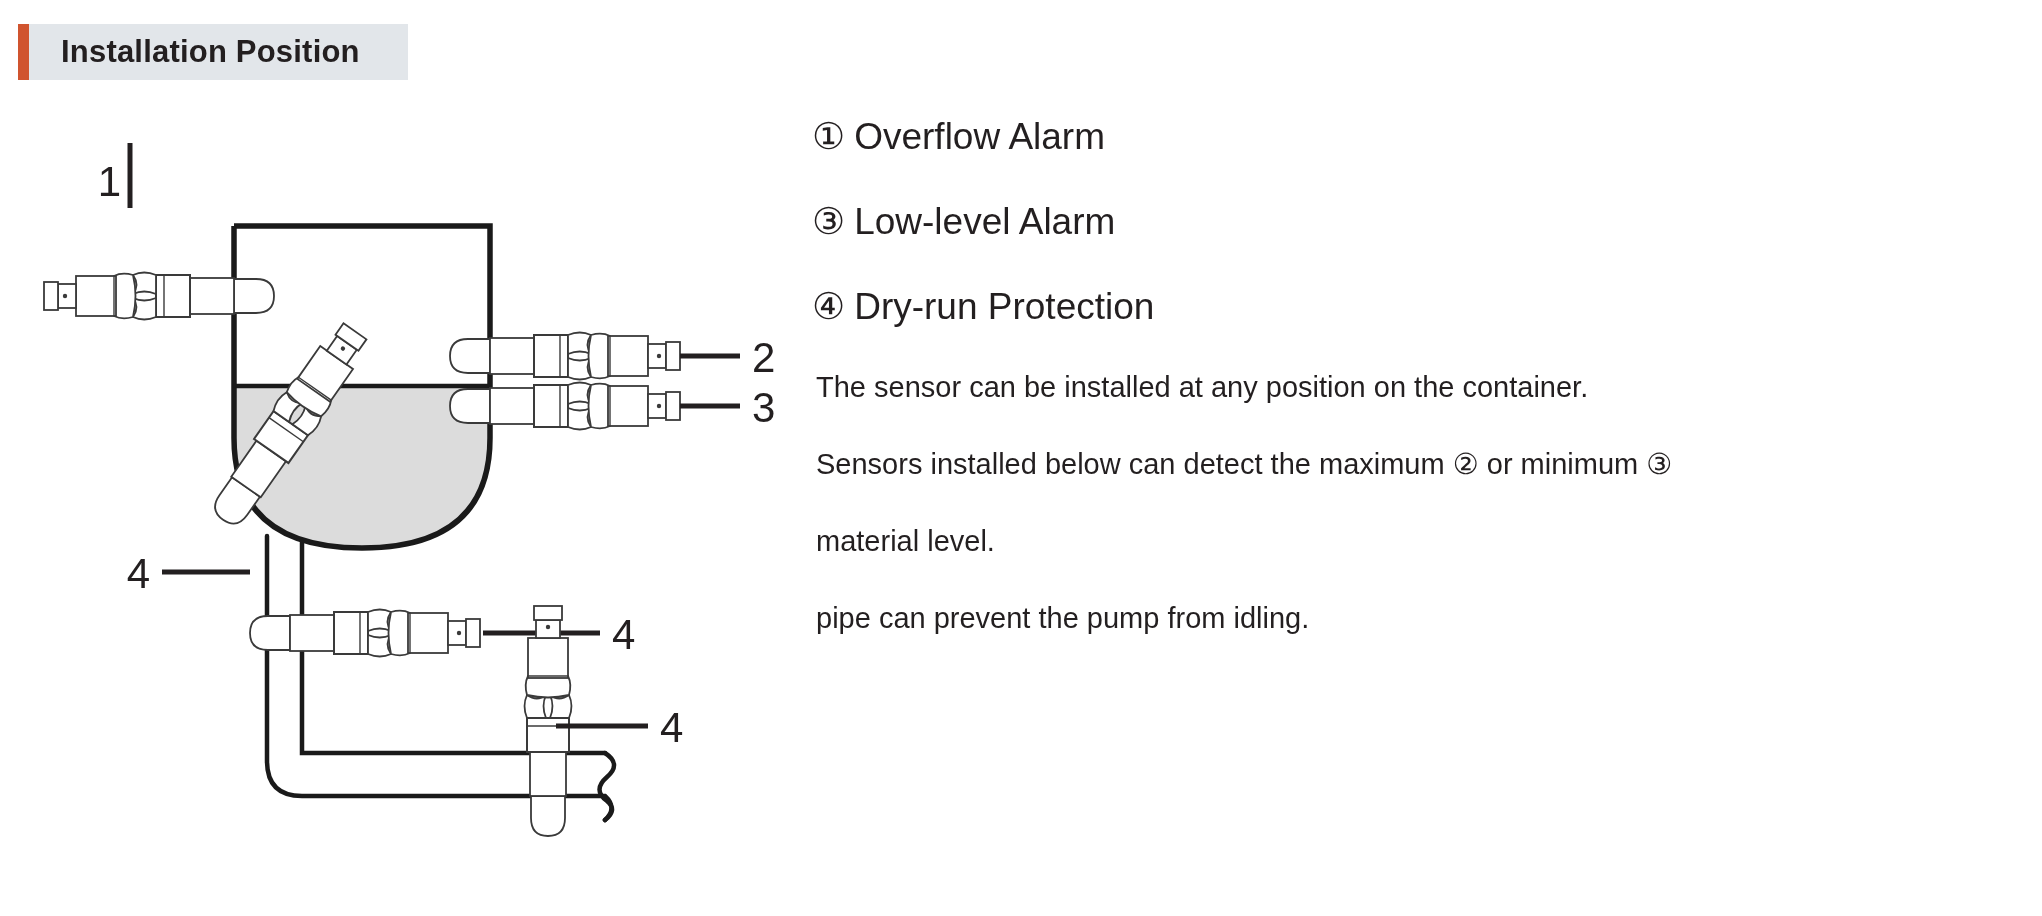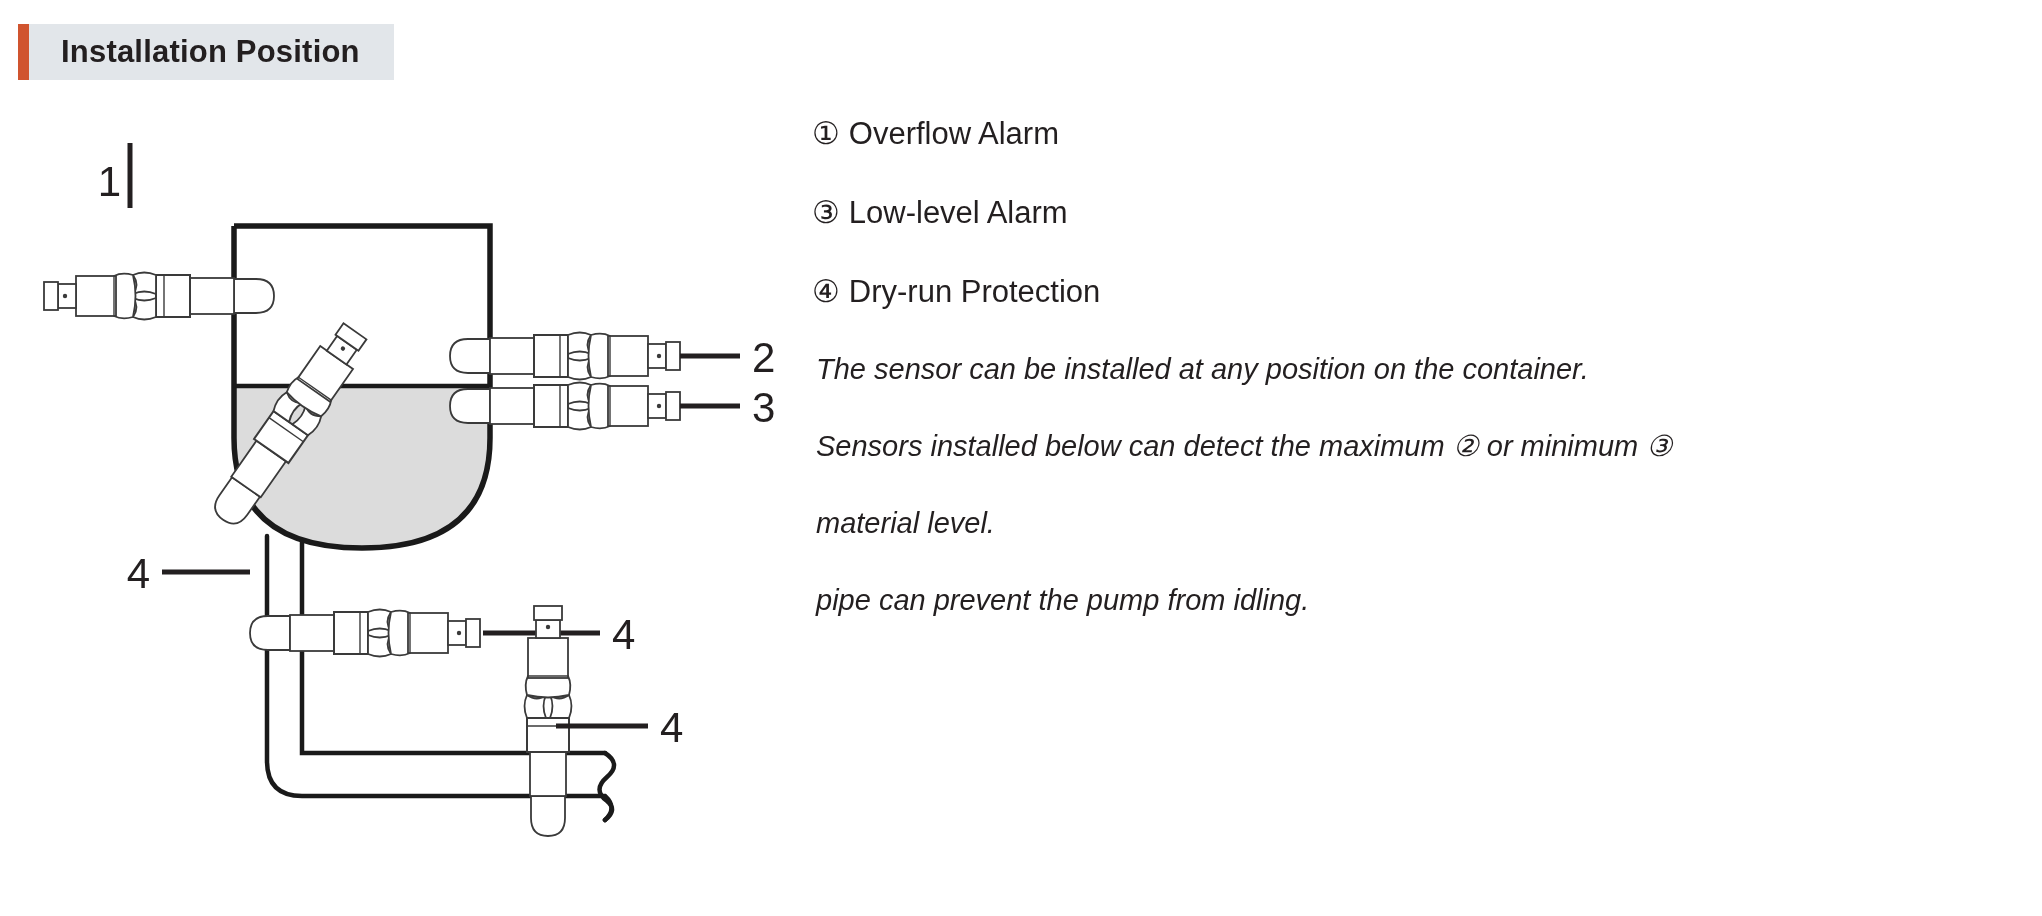--- a/index.html
+++ b/index.html
@@ -18,21 +18,21 @@
 
   
   #header-bar {
     position: absolute;
     left: 18px;
     top: 24px;
     height: 56px;
     display: flex;
     align-items: stretch;
     background: #e2e6ea;
-    padding-right: 34px;
+    padding-right: 48px;
   }
   #header-accent {
     width: 11px;
     background: #d0542f;
     flex: 0 0 auto;
   }
   #header-title {
     display: flex;
     align-items: center;
     padding-left: 32px;
@@ -53,32 +53,31 @@
   }
 
   
   #text-column {
     position: absolute;
     left: 812px;
     top: 118px;
     width: 1210px;
   }
   .legend-line {
-    font-size: 31px;
+    font-size: 37px;
     line-height: 1;
     margin-bottom: 48px;
     white-space: nowrap;
     color: #231f20;
   }
   .legend-line .marker {
     margin-right: 9px;
   }
   #paragraph {
     padding-left: 4px;
-    font-style: italic;
   }
   .para-line {
     font-size: 29px;
     line-height: 1;
     margin-bottom: 48px;
     white-space: nowrap;
     color: #231f20;
   }
   .para-line:last-child { margin-bottom: 0; }
 </style>

